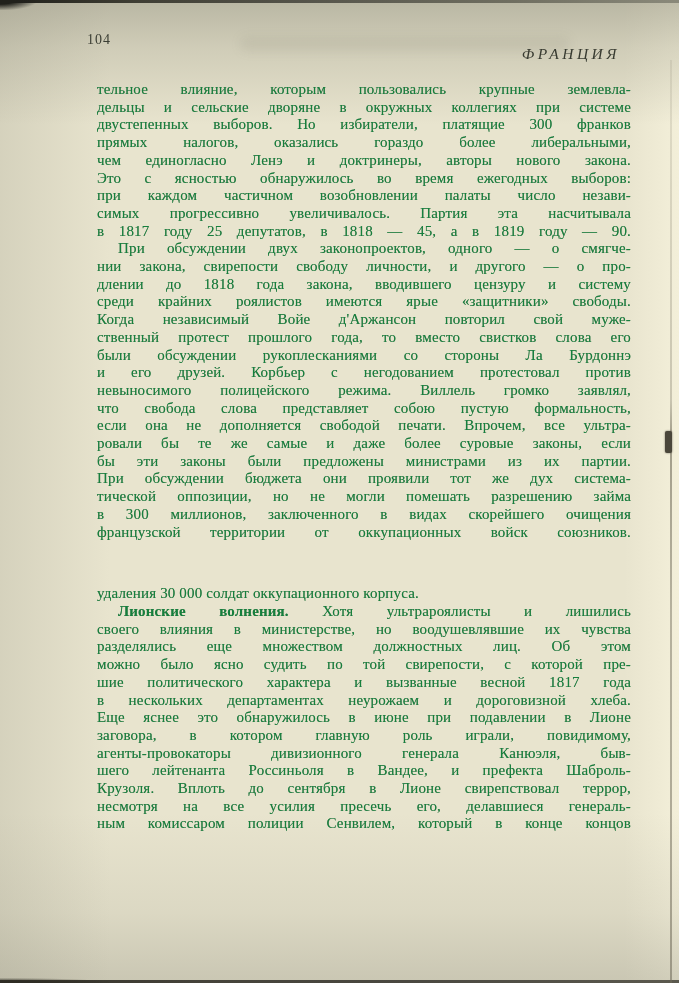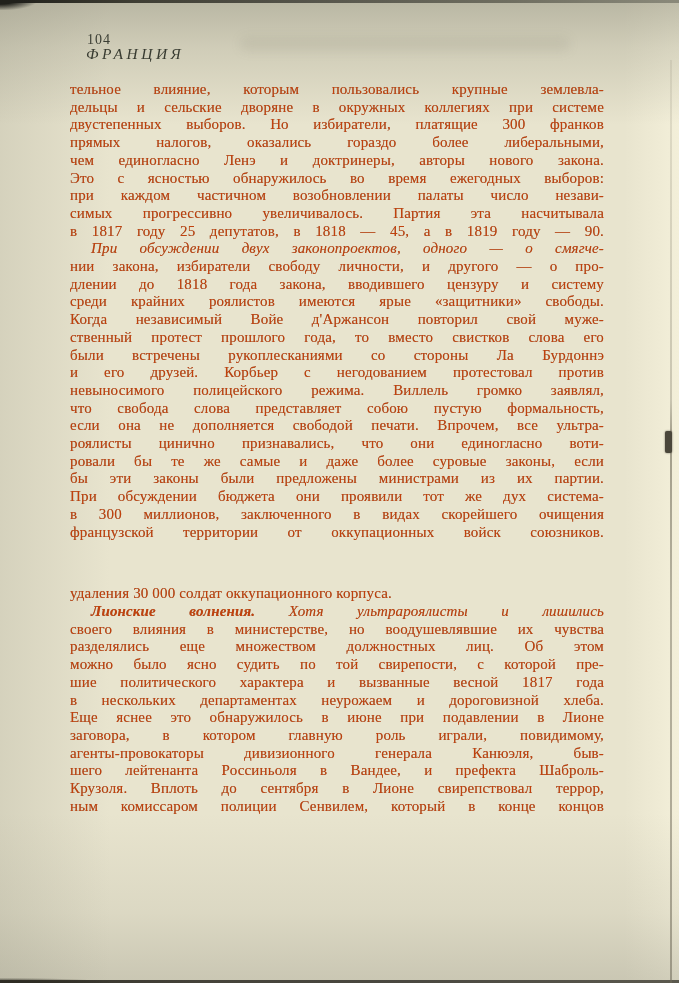--- a/index.html
+++ b/index.html
@@ -48,32 +48,32 @@
   .ghost-bleed{
     position:absolute;left:240px;top:36px;width:330px;height:16px;
     background:rgba(115,113,96,.10);filter:blur(5px);border-radius:8px;
   }
   .page-number{
     position:absolute;left:87px;top:32px;
     font-size:14px;color:#3b3e34;letter-spacing:1px;
   }
   .running-head{
     position:absolute;left:86px;top:45px;width:534px;
-    text-align:left;font-style:italic;font-size:15.5px;
+    text-align:right;font-style:italic;font-size:15.5px;
     letter-spacing:3.5px;color:#383b31;
   }
   .text-block{
-    position:absolute;left:70px;top:81px;width:534px;
-    font-size:15px;line-height:17.7px;color:#c2410c;
+    position:absolute;left:97px;top:81px;width:534px;
+    font-size:15px;line-height:17.7px;color:#15803d;
     text-shadow:0 0 .6px rgba(51,54,45,.45);
     letter-spacing:.15px;
   }
   .line{text-align:justify;text-align-last:justify;}
   .line.short{text-align-last:left;margin-top:44px;}
-  .para.indent .line:first-child{text-indent:21px;font-style:italic;}
+  .para.indent .line:first-child{text-indent:21px;}
   .para b{font-weight:700;}
 </style>
 </head>
 <body>
 
 <div class="paper"></div>
 <div class="ghost-bleed"></div>
 <div class="edge-top"></div>
 <div class="corner-tl"></div>
 <div class="edge-bottom"></div>
@@ -91,45 +91,46 @@
       <div class="line">двустепенных выборов. Но избиратели, платящие 300 франков</div>
       <div class="line">прямых налогов, оказались гораздо более либеральными,</div>
       <div class="line">чем единогласно Ленэ и доктринеры, авторы нового закона.</div>
       <div class="line">Это с ясностью обнаружилось во время ежегодных выборов:</div>
       <div class="line">при каждом частичном возобновлении палаты число незави-</div>
       <div class="line">симых прогрессивно увеличивалось. Партия эта насчитывала</div>
       <div class="line">в 1817 году 25 депутатов, в 1818 — 45, а в 1819 году — 90.</div>
     </div>
     <div class="para indent">
       <div class="line">При обсуждении двух законопроектов, одного — о смягче-</div>
-      <div class="line">нии закона, избиратели свободу личности, и другого — о про-</div>
+      <div class="line">нии закона, свирепости свободу личности, и другого — о про-</div>
       <div class="line">длении до 1818 года закона, вводившего цензуру и систему</div>
       <div class="line">среди крайних роялистов имеются ярые «защитники» свободы.</div>
       <div class="line">Когда независимый Войе д'Аржансон повторил свой муже-</div>
       <div class="line">ственный протест прошлого года, то вместо свистков слова его</div>
-      <div class="line">были встречены рукоплесканиями со стороны Ла Бурдоннэ</div>
+      <div class="line">были обсуждении рукоплесканиями со стороны Ла Бурдоннэ</div>
       <div class="line">и его друзей. Корбьер с негодованием протестовал против</div>
       <div class="line">невыносимого полицейского режима. Виллель громко заявлял,</div>
       <div class="line">что свобода слова представляет собою пустую формальность,</div>
       <div class="line">если она не дополняется свободой печати. Впрочем, все ультра-</div>
-      <div class="line">роялисты цинично признавались, что они единогласно воти-</div>
       <div class="line">ровали бы те же самые и даже более суровые законы, если</div>
       <div class="line">бы эти законы были предложены министрами из их партии.</div>
       <div class="line">При обсуждении бюджета они проявили тот же дух система-</div>
+      <div class="line">тической оппозиции, но не могли помешать разрешению займа</div>
       <div class="line">в 300 миллионов, заключенного в видах скорейшего очищения</div>
       <div class="line">французской территории от оккупационных войск союзников.</div>
       <div class="line short">удаления 30 000 солдат оккупационного корпуса.</div>
     </div>
     <div class="para indent">
       <div class="line"><b>Лионские волнения.</b> Хотя ультрароялисты и лишились</div>
       <div class="line">своего влияния в министерстве, но воодушевлявшие их чувства</div>
       <div class="line">разделялись еще множеством должностных лиц. Об этом</div>
       <div class="line">можно было ясно судить по той свирепости, с которой пре-</div>
       <div class="line">шие политического характера и вызванные весной 1817 года</div>
       <div class="line">в нескольких департаментах неурожаем и дороговизной хлеба.</div>
       <div class="line">Еще яснее это обнаружилось в июне при подавлении в Лионе</div>
       <div class="line">заговора, в котором главную роль играли, повидимому,</div>
       <div class="line">агенты-провокаторы дивизионного генерала Канюэля, быв-</div>
       <div class="line">шего лейтенанта Россиньоля в Вандее, и префекта Шаброль-</div>
       <div class="line">Крузоля. Вплоть до сентября в Лионе свирепствовал террор,</div>
+      <div class="line">несмотря на все усилия пресечь его, делавшиеся генераль-</div>
       <div class="line">ным комиссаром полиции Сенвилем, который в конце концов</div>
     </div>
   </div>
 
 </body></html>

